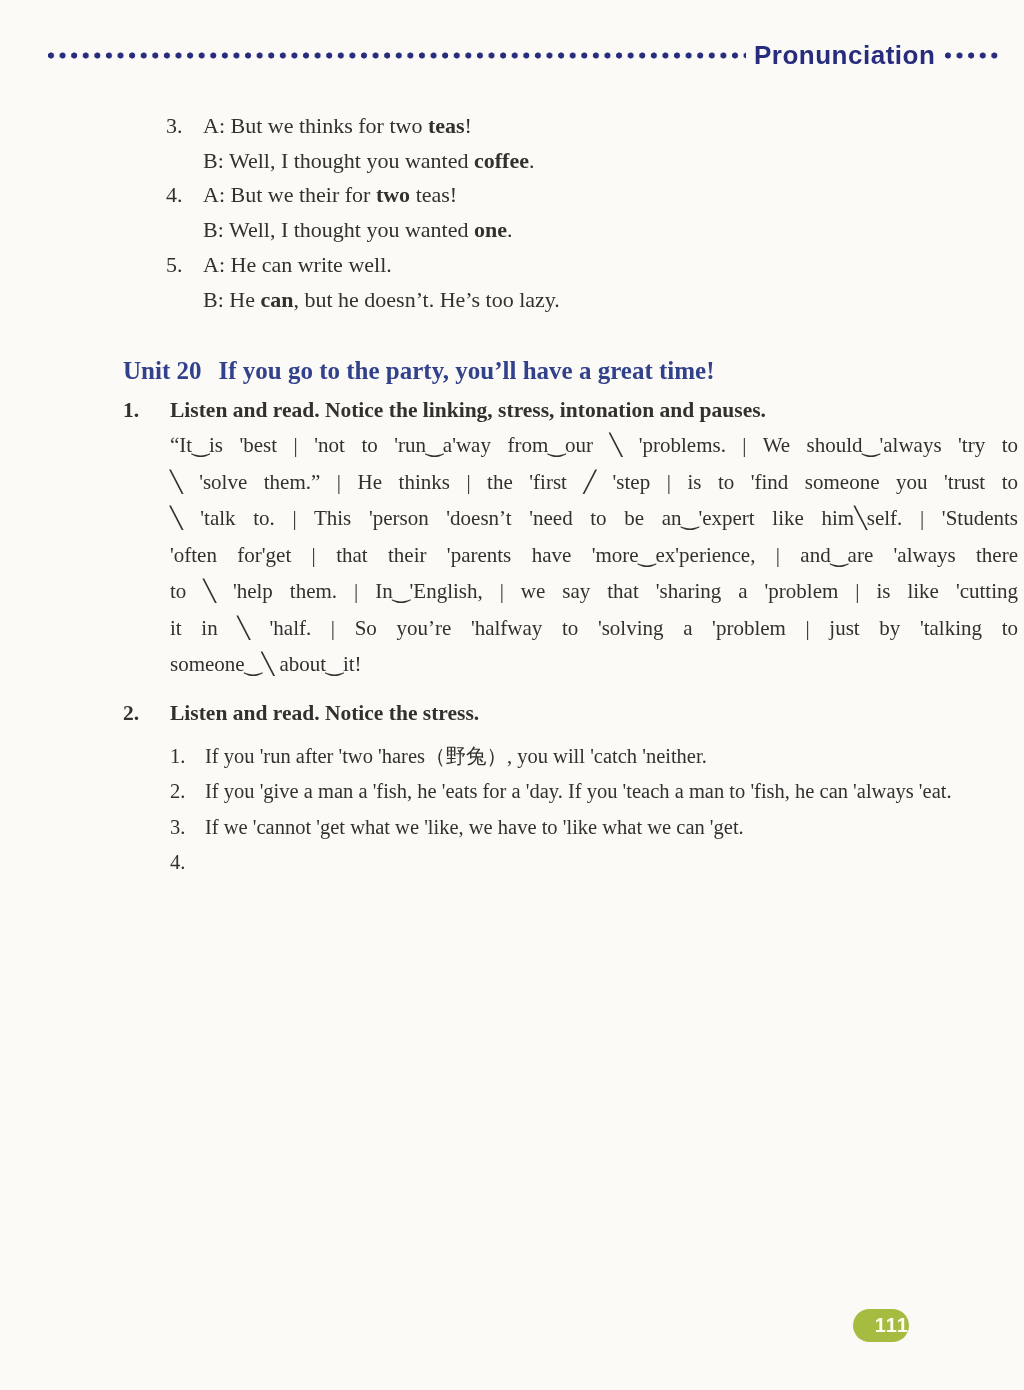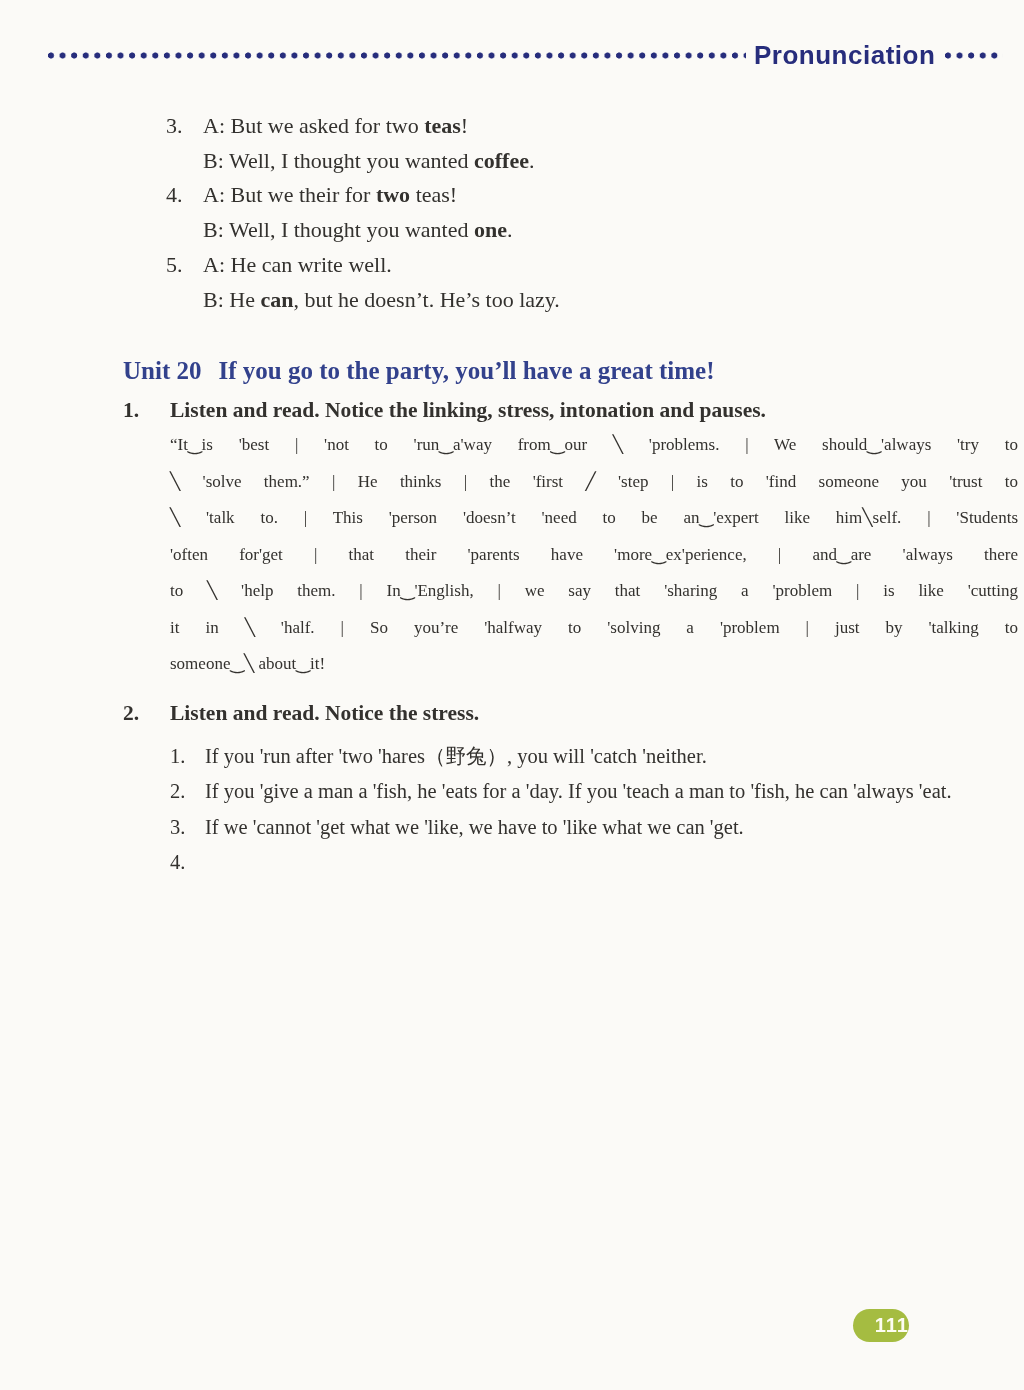--- a/index.html
+++ b/index.html
@@ -31,21 +31,21 @@
   .dialogue .num { width:37px; flex:none; }
   .dline b { font-weight:bold; }
   
   .unit-heading { margin:40px 0 0 75px; font-size:25px; font-weight:bold; color:#32418c; white-space:nowrap; }
   .unit-label { margin-right:17px; }
   
   .sec-heading { margin:13px 0 0 75px; font-size:21.5px; font-weight:bold; display:flex; }
   .sec-heading .sec-num { width:47px; flex:none; }
   .sec-heading.sec2 { margin-top:18px; }
   
-  .passage { margin:4px 0 0 122px; width:848px; font-size:17px; line-height:36.5px; }
+  .passage { margin:4px 0 0 122px; width:848px; font-size:21px; line-height:36.5px; }
   .pline { text-align:justify; text-align-last:justify; }
   .pline.last { text-align-last:left; }
   
   .s2items { margin:13px 0 0 122px; font-size:20.5px; line-height:35.4px; }
   .s2item { display:flex; }
   .s2item .num { width:35px; flex:none; }
   .s2item .txt { white-space:nowrap; }
   
   .badge {
     position:absolute; left:853px; top:1309px; width:56px; height:33px;
@@ -64,21 +64,21 @@
     <div class="dots dots-left"></div>
     <div class="header-title">Pronunciation</div>
     <div class="dots dots-right"></div>
   </div>
 
   <div class="dialogues">
 
     <div class="dialogue">
       <span class="num">3.</span>
       <div class="lines">
-        <div class="dline"><span>A: But we asked for two </span><b>teas</b><span>!</span></div>
+        <div class="dline"><span>A: But we thinks for two </span><b>teas</b><span>!</span></div>
         <div class="dline"><span>B: Well, I thought you wanted </span><b>coffee</b><span>.</span></div>
       </div>
     </div>
 
     <div class="dialogue">
       <span class="num">4.</span>
       <div class="lines">
         <div class="dline"><span>A: But we their for </span><b>two</b><span> teas!</span></div>
         <div class="dline"><span>B: Well, I thought you wanted </span><b>one</b><span>.</span></div>
       </div>

